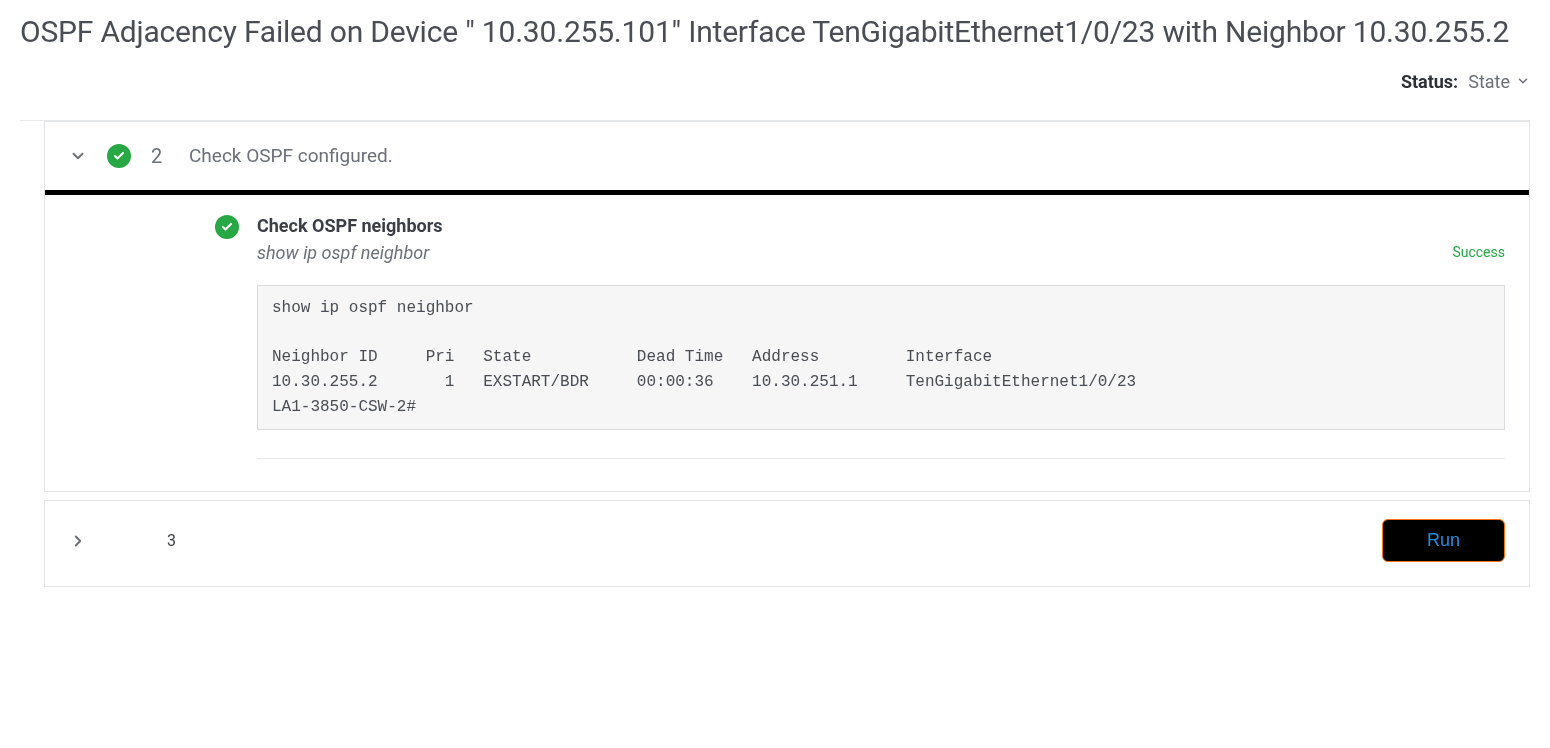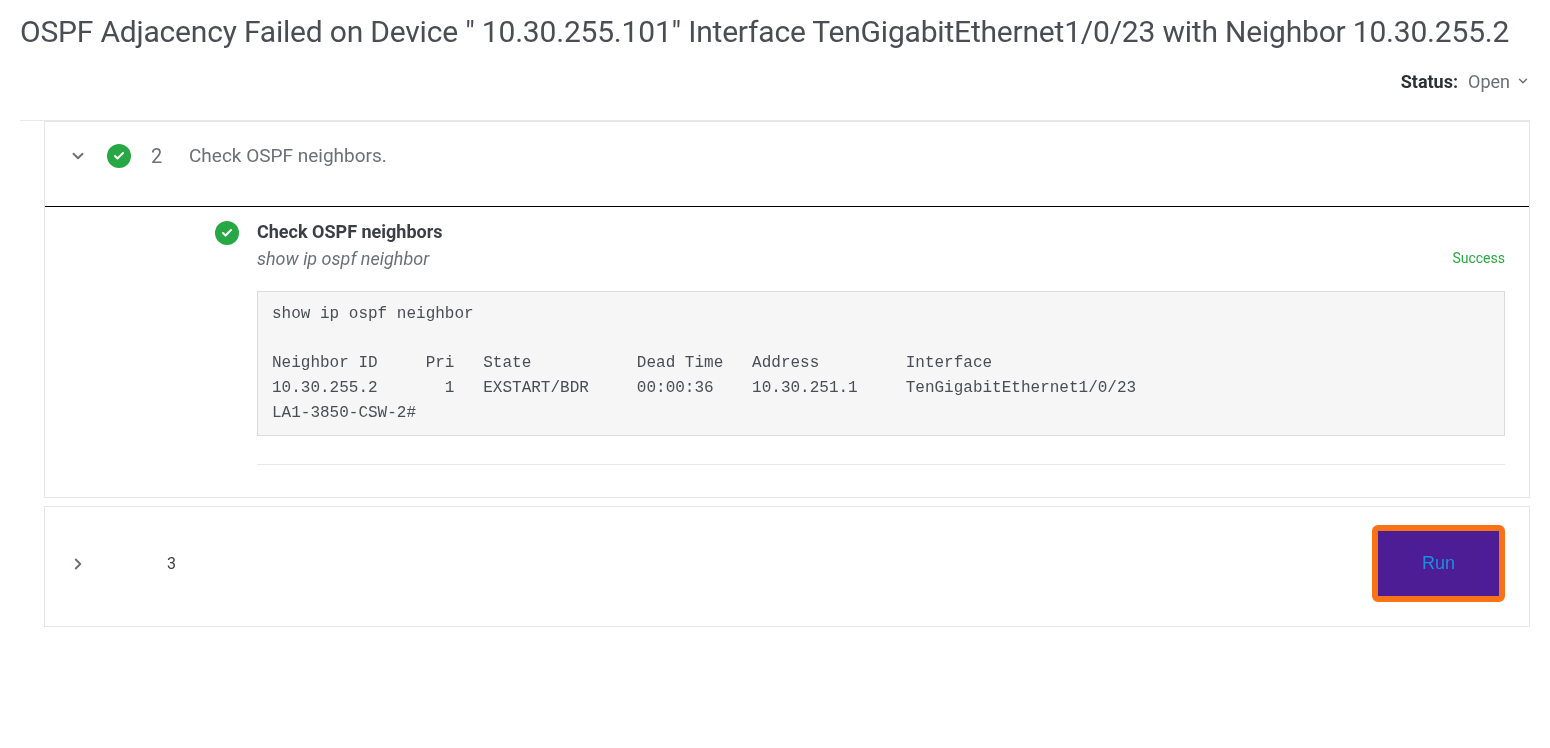--- a/index.html
+++ b/index.html
@@ -20,55 +20,55 @@
   .steps-area { padding: 0 0 0 24px; }
   .step-card { border:1px solid #e4e5e8; margin-top:8px; background:#fff; }
   .step-header { display:flex; align-items:center; padding: 22px 24px; gap:20px; }
   .step-header .step-num { color:#6b7078; font-size:20px; min-width:18px; }
   .step-header .step-desc { color:#6b7078; font-size:19px; }
 
   .chevron-toggle { width:18px; height:18px; color:#6b7078; cursor:pointer; display:flex; align-items:center; justify-content:center; }
   .status-circle { width:24px; height:24px; border-radius:50%; background:#28a745; display:flex; align-items:center; justify-content:center; flex-shrink:0; }
   .status-circle svg { width:12px; height:12px; color:#fff; }
 
-  .step-body { border-top:1px solid #000000; padding: 14px 24px 32px 170px; margin-top: 16px; }
+  .step-body { border-top:5px solid #000000; padding: 20px 24px 32px 170px; }
   .substep-row { display:flex; align-items:flex-start; gap:18px; }
   .substep-main { flex:1; }
   .substep-title { font-size:18px; font-weight:700; color:#3b3f45; margin-bottom:6px; }
   .substep-cmd-row { display:flex; align-items:center; justify-content:space-between; }
   .substep-cmd { font-size:18px; font-style:italic; color:#6b7078; }
   .substep-result { color:#28a745; font-size:14px; }
 
   .cli-box { margin-top:22px; border:1px solid #d9dbdf; background:#f6f6f7; padding:10px 14px; font-family: "SFMono-Regular", Consolas, "Liberation Mono", Menlo, monospace; font-size:16px; color:#4a4e54; line-height:1.55; white-space:pre; overflow:auto; }
 
   .divider { border:none; border-top:1px solid #e6e7ea; margin:28px 0 0 0; }
 
   .step3-row { display:flex; align-items:center; padding: 18px 24px 24px 24px; gap:20px; }
   .step3-desc-wrap { display:flex; align-items:flex-start; gap:20px; flex:1; }
   .step3-desc { color:#6b7078; font-size:19px; line-height:1.65; max-width:1040px; }
-  .run-btn { border:6px solid #f97316; color:#1c8fe0; background:#4c1d95; border-radius:6px; padding:22px 44px; font-size:18px; cursor:pointer; }
+  .run-btn { border:1px solid #f97316; color:#1c8fe0; background:#000000; border-radius:6px; padding:10px 44px; font-size:18px; cursor:pointer; }
 
   .spacer-40 { width:40px; display:inline-block; }
 
   
   .steps-area .step-card:first-child { margin-top:0; }
 
 </style>
 </head>
 <body>
 
 <div class="page">
 
   <div class="title">OSPF Adjacency Failed on Device " 10.30.255.101"  Interface TenGigabitEthernet1/0/23 with Neighbor 10.30.255.2</div>
 
   <div class="status-row">
     <div class="status-left">
       <span class="status-label">Status:</span>
       <span class="status-value">
-        <span>Open</span>
+        <span>State</span>
         <svg class="chev-down" viewBox="0 0 24 24" fill="none" stroke="currentColor" stroke-width="2.5" stroke-linecap="round" stroke-linejoin="round">
             <polyline points="6 9 12 15 18 9"></polyline>
           </svg>
       </span>
     </div>
   </div>
 
   <div class="steps-area">
 
     <div class="step-card">
@@ -78,21 +78,21 @@
           <svg viewBox="0 0 24 24" width="18" height="18" fill="none" stroke="currentColor" stroke-width="2.5" stroke-linecap="round" stroke-linejoin="round">
               <polyline points="6 9 12 15 18 9"></polyline>
             </svg>
         </span>
         <span class="status-circle">
           <svg viewBox="0 0 24 24" fill="none" stroke="currentColor" stroke-width="4" stroke-linecap="round" stroke-linejoin="round">
               <polyline points="20 6 9 17 4 12"></polyline>
             </svg>
         </span>
         <span class="step-num">2</span>
-        <span class="step-desc">Check OSPF neighbors.</span>
+        <span class="step-desc">Check OSPF configured.</span>
       </div>
 
       <div class="step-body">
         <div class="substep-row">
           <span class="status-circle">
             <svg viewBox="0 0 24 24" fill="none" stroke="currentColor" stroke-width="4" stroke-linecap="round" stroke-linejoin="round">
                 <polyline points="20 6 9 17 4 12"></polyline>
               </svg>
           </span>
           <div class="substep-main">

